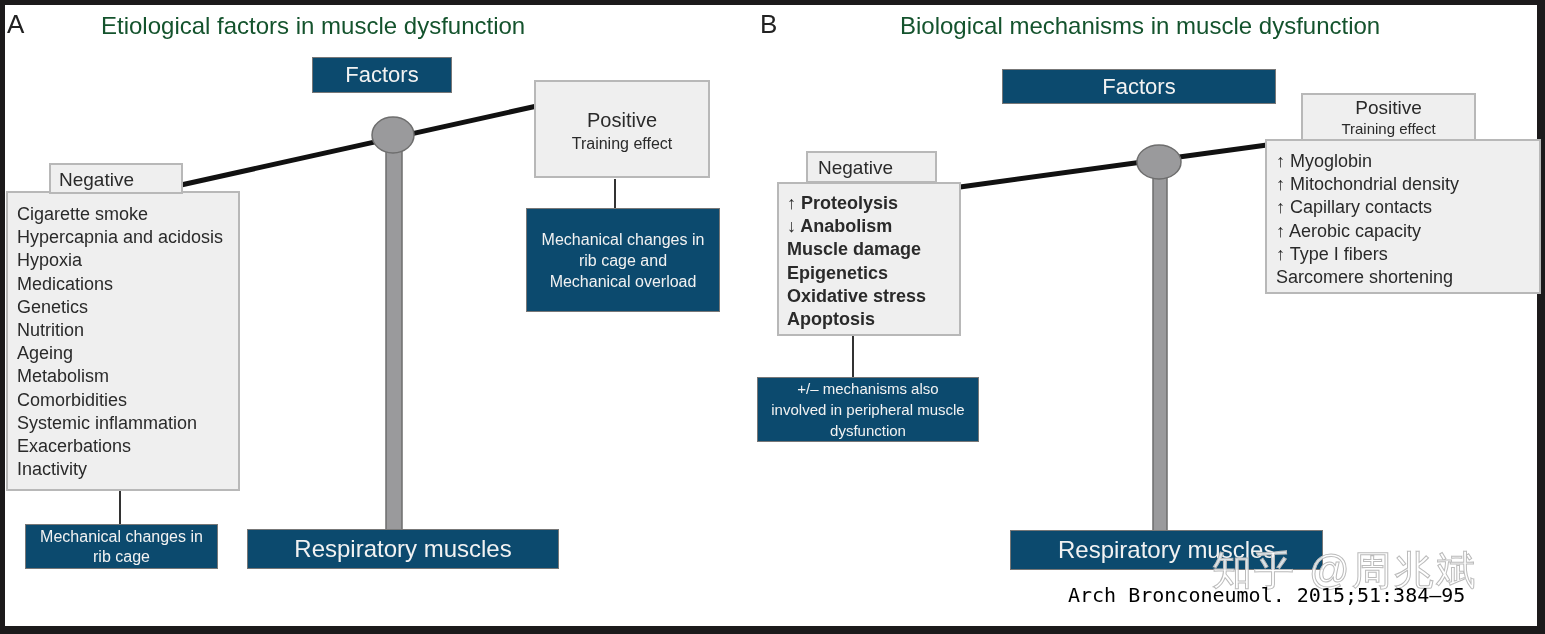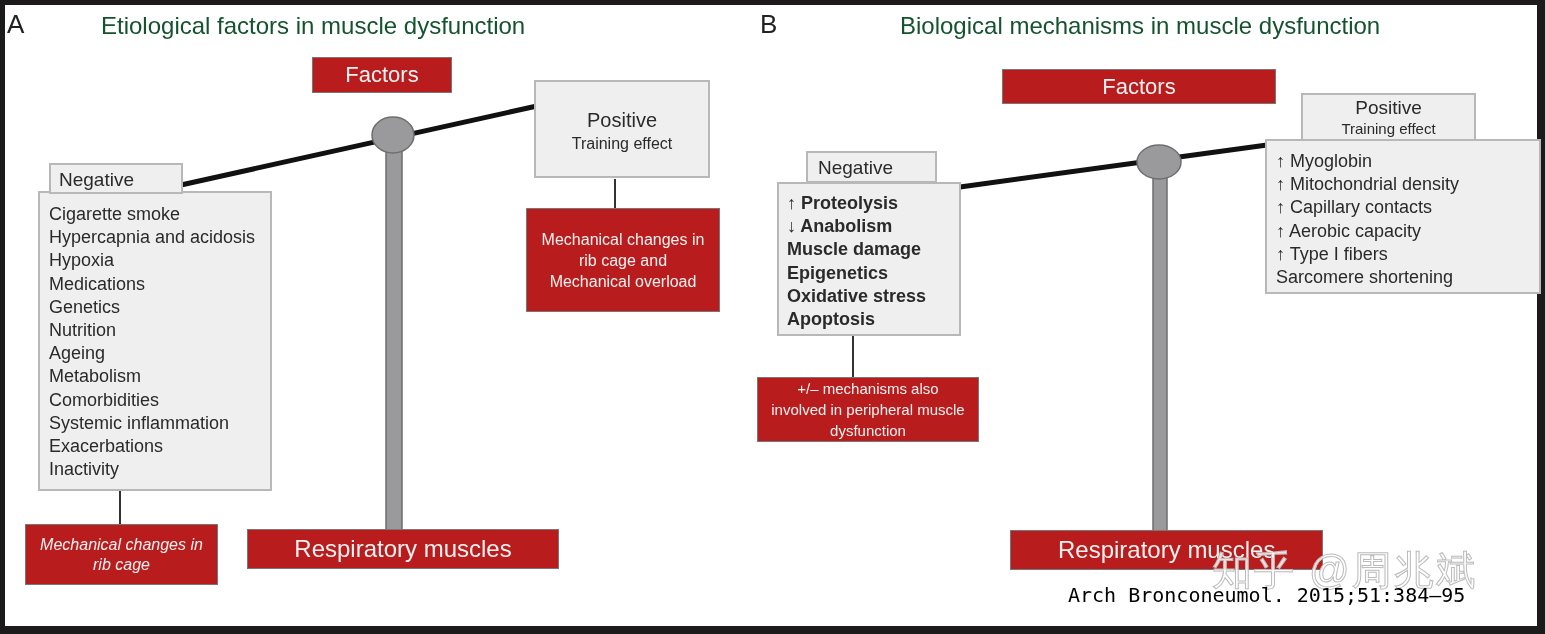--- a/index.html
+++ b/index.html
@@ -1,21 +1,21 @@
 <!DOCTYPE html>
 <html><head>
 <meta charset="utf-8">
 <style>
   html, body { margin: 0; padding: 0; }
   body { width: 1545px; height: 634px; background: #1c1a1b; position: relative; overflow: hidden; font-family: "Liberation Sans", sans-serif; }
   #canvas { position: absolute; left: 5px; top: 5px; width: 1532px; height: 621px; background: #ffffff; }
   .abs { position: absolute; }
   .panel-letter { font-size: 26px; color: #222; }
   .panel-title { font-size: 24px; color: #14532d; white-space: nowrap; }
-  .dark-box { background: #b91c1c; color: #f2f2f2; text-align: center; display: flex; align-items: center; justify-content: center; border: 1px solid #777; box-sizing: border-box; }
+  .dark-box { background: #0c4a6e; color: #f2f2f2; text-align: center; display: flex; align-items: center; justify-content: center; border: 1px solid #777; box-sizing: border-box; }
   .light-box { background: #efefef; border: 2px solid #b8b8b8; box-sizing: border-box; color: #2a2a2a; }
   .list-item { font-size: 18px; line-height: 23.2px; white-space: nowrap; }
   svg.lines { position: absolute; left: 0; top: 0; }
   .watermark { font-size: 40px; color: rgba(255,255,255,0.85); -webkit-text-stroke: 1px #bbb; white-space: nowrap; letter-spacing: 2px; }
   .citation { font-family: "DejaVu Sans Mono", monospace; font-size: 20px; color: #000000; white-space: nowrap; }
 </style>
 </head>
 <body>
 
 <div id="canvas">
@@ -32,39 +32,39 @@
     <line x1="955" y1="182" x2="1262" y2="140" stroke="#111" stroke-width="5"></line>
     <ellipse cx="1154" cy="157" rx="22" ry="17" fill="#9a9a9c" stroke="#6e6e6e" stroke-width="1.5"></ellipse>
     <line x1="848" y1="330" x2="848" y2="372" stroke="#333" stroke-width="2"></line>
   </svg>
 
   <div class="abs panel-letter" style="left:2px; top:4px;">A</div>
   <div class="abs panel-title" style="left:96px; top:7px;">Etiological factors in muscle dysfunction</div>
 
   <div class="abs dark-box" style="left:307px; top:52px; width:140px; height:36px; font-size:22px;">Factors</div>
 
-  <div class="abs light-box" style="left:1px; top:186px; width:234px; height:300px; padding:10px 0 0 9px;margin-left:32px;">
+  <div class="abs light-box" style="left:1px; top:186px; width:234px; height:300px; padding:10px 0 0 9px;">
     <div id="a-neg-items">
         <div class="list-item">Cigarette smoke</div>
         <div class="list-item">Hypercapnia and acidosis</div>
         <div class="list-item">Hypoxia</div>
         <div class="list-item">Medications</div>
         <div class="list-item">Genetics</div>
         <div class="list-item">Nutrition</div>
         <div class="list-item">Ageing</div>
         <div class="list-item">Metabolism</div>
         <div class="list-item">Comorbidities</div>
         <div class="list-item">Systemic inflammation</div>
         <div class="list-item">Exacerbations</div>
         <div class="list-item">Inactivity</div>
       </div>
   </div>
   <div class="abs light-box" style="left:44px; top:158px; width:134px; height:31px; font-size:19px; padding:4px 0 0 8px;">Negative</div>
 
-  <div class="abs dark-box" style="left:20px; top:519px; width:193px; height:61px; font-size:16px; line-height:20px; padding:0 10px;font-style:italic;">Mechanical changes in rib cage</div>
+  <div class="abs dark-box" style="left:20px; top:519px; width:193px; height:45px; font-size:16px; line-height:20px; padding:0 10px;">Mechanical changes in rib cage</div>
 
   <div class="abs light-box" style="left:529px; top:75px; width:176px; height:98px; text-align:center; padding-top:27px;">
     <div style="font-size:20px;">Positive</div>
     <div style="font-size:16px; margin-top:3px;">Training effect</div>
   </div>
 
   <div class="abs dark-box" style="left:521px; top:203px; width:194px; height:104px; font-size:16px; line-height:21px; padding:0 14px;">Mechanical changes in rib cage and Mechanical overload</div>
 
   <div class="abs dark-box" style="left:242px; top:524px; width:312px; height:40px; font-size:24px;">Respiratory muscles</div>
 

